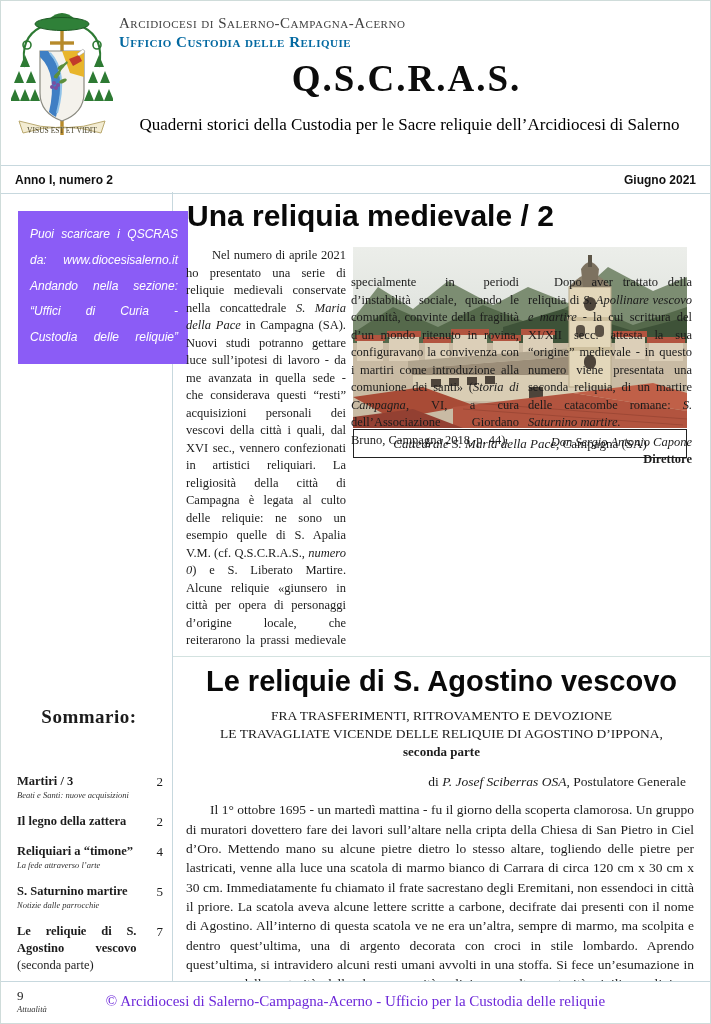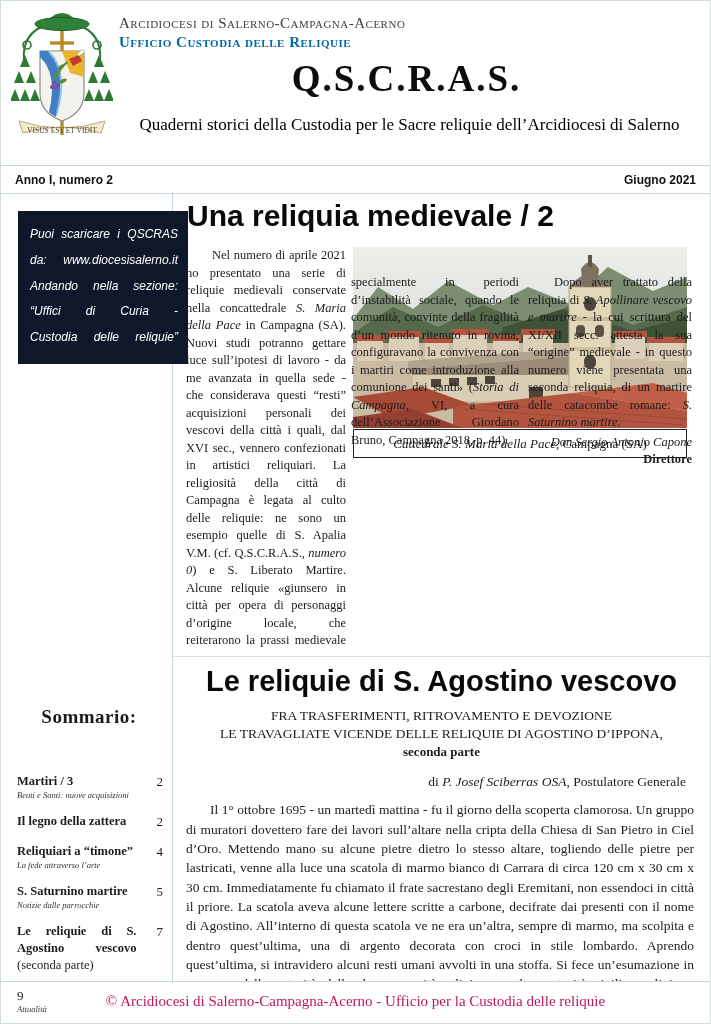--- a/index.html
+++ b/index.html
@@ -18,21 +18,21 @@
   
   .issuebar{position:absolute;left:0;top:164px;width:709px;height:27px;border-top:1px solid #c7d8de;border-bottom:1px solid #c7d8de;
     font-family:"Liberation Sans", sans-serif;font-size:12px;font-weight:bold;color:#111;}
   .issuebar .l{position:absolute;left:14px;top:7px;}
   .issuebar .r{position:absolute;right:14px;top:7px;}
   
   .vdivider{position:absolute;left:171px;top:191px;width:1px;height:789px;background:#c7d8de;}
   .hdivider1{position:absolute;left:172px;top:655px;width:537px;height:1px;background:#d3e2e0;}
   .hdivider2{position:absolute;left:0;top:980px;width:709px;height:1px;background:#c7d8de;}
   
-  .dlbox{position:absolute;left:17px;top:210px;width:148px;background:#0f172a;color:#ffffff;
+  .dlbox{position:absolute;left:17px;top:210px;width:148px;background:#8b5cf6;color:#ffffff;
     font-family:"Liberation Sans", sans-serif;font-style:italic;font-size:12px;line-height:2.15;
     padding:11px 10px 13px 12px;text-align:justify;text-align-last:justify;white-space:pre-line;}
   .sommario-title{position:absolute;left:8px;top:705px;width:160px;text-align:center;font-weight:bold;font-size:19px;letter-spacing:.5px;}
   .toc{position:absolute;left:16px;top:772px;width:146px;}
   .toc-item{margin-bottom:13px;}
   .toc-row{display:flex;justify-content:space-between;gap:20px;}
   .toc-title{font-weight:bold;font-size:12.5px;line-height:1.35;width:124px;text-align:justify;}
   .toc-title .sfx{font-weight:normal;}
   .toc-page{font-size:13px;padding-top:1px;}
   .toc-sub{font-style:italic;font-size:8.5px;color:#333;margin-top:0px;}
@@ -51,21 +51,21 @@
     display:flex;align-items:center;justify-content:center;font-size:13px;background:#fff;}
   
   .a2{position:absolute;left:172px;top:656px;width:537px;height:324px;overflow:hidden;}
   .a2-headline{margin-top:8px;text-align:center;font-family:"Liberation Sans", sans-serif;font-weight:bold;font-size:29px;color:#090909;}
   .a2-sub{text-align:center;font-size:13.5px;margin-top:9px;line-height:1.35;color:#1a1a1a;}
   .a2-sub3{text-align:center;font-size:13px;font-weight:bold;margin-top:1px;}
   .a2-byline{text-align:right;font-size:13.5px;margin:14px 24px 0 0;}
   .a2-body{font-size:13.5px;line-height:1.43;text-align:justify;margin:10px 16px 0 13px;}
   .a2-body .ind{display:inline-block;width:24px;}
   
-  .footer{position:absolute;left:0;top:992px;width:709px;text-align:center;font-size:15px;color:#be185d;}
+  .footer{position:absolute;left:0;top:992px;width:709px;text-align:center;font-size:15px;color:#6d28d9;}
 </style>
 </head>
 <body>
 
 <div class="page">
 
   <div class="masthead">
     <svg class="coa" viewBox="0 0 102 136" aria-hidden="true">
 
       <path d="M30 20 C10 30 12 50 14 60" stroke="#2d7a33" stroke-width="2" fill="none"></path>

